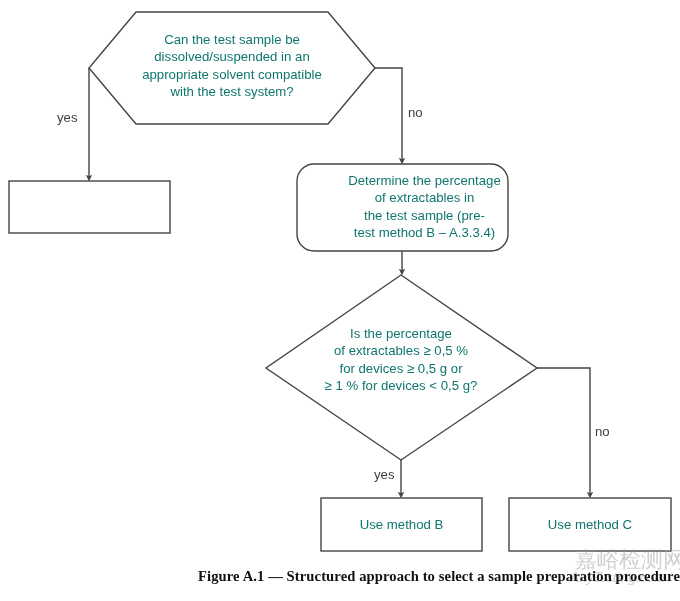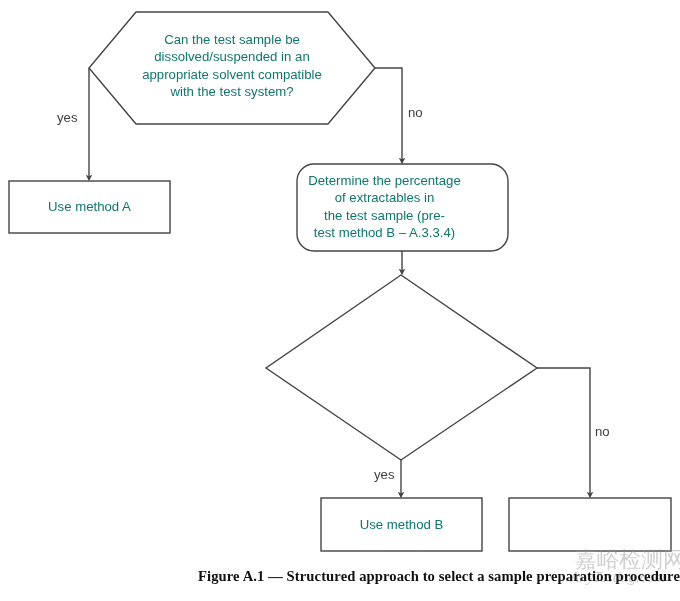--- a/index.html
+++ b/index.html
@@ -116,30 +116,34 @@
     <path d="M401,460 L401,495" fill="none" stroke="#444444" stroke-width="1.4" marker-end="url(#arrowhead)"></path>
 
     <path d="M537,368 L590,368 L590,495" fill="none" stroke="#444444" stroke-width="1.4" marker-end="url(#arrowhead)"></path>
   </svg>
 
   <div class="node-text" style="left:128px; top:31px; width:208px;">Can the test sample be
 dissolved/suspended in an
 appropriate solvent compatible
 with the test system?</div>
 
-  <div class="node-text" style="left:9px; top:198px; width:161px;">Use method A</div>
 
-  <div class="node-text" style="left:297px; top:172px; width:175px;">Determine the percentage
+  <div class="node-text" style="left:297px; top:172px; width:175px;padding-left:40px;">Determine the percentage
 of extractables in
 the test sample (pre-
 test method B – A.3.3.4)</div>
 
+  <div class="node-text" style="left:286px; top:325px; width:230px;">Is the percentage
+of extractables ≥ 0,5 %
+for devices ≥ 0,5 g or
+≥ 1 % for devices &lt; 0,5 g?</div>
 
   <div class="node-text" style="left:321px; top:516px; width:161px;">Use method B</div>
 
+  <div class="node-text" style="left:509px; top:516px; width:162px;">Use method C</div>
 
   <div class="edge-label" style="left:57px; top:110px;">yes</div>
 
   <div class="edge-label" style="left:408px; top:105px;">no</div>
 
   <div class="edge-label" style="left:374px; top:467px;">yes</div>
 
   <div class="edge-label" style="left:595px; top:424px;">no</div>
 
   <div class="watermark-cn">嘉峪检测网</div>

